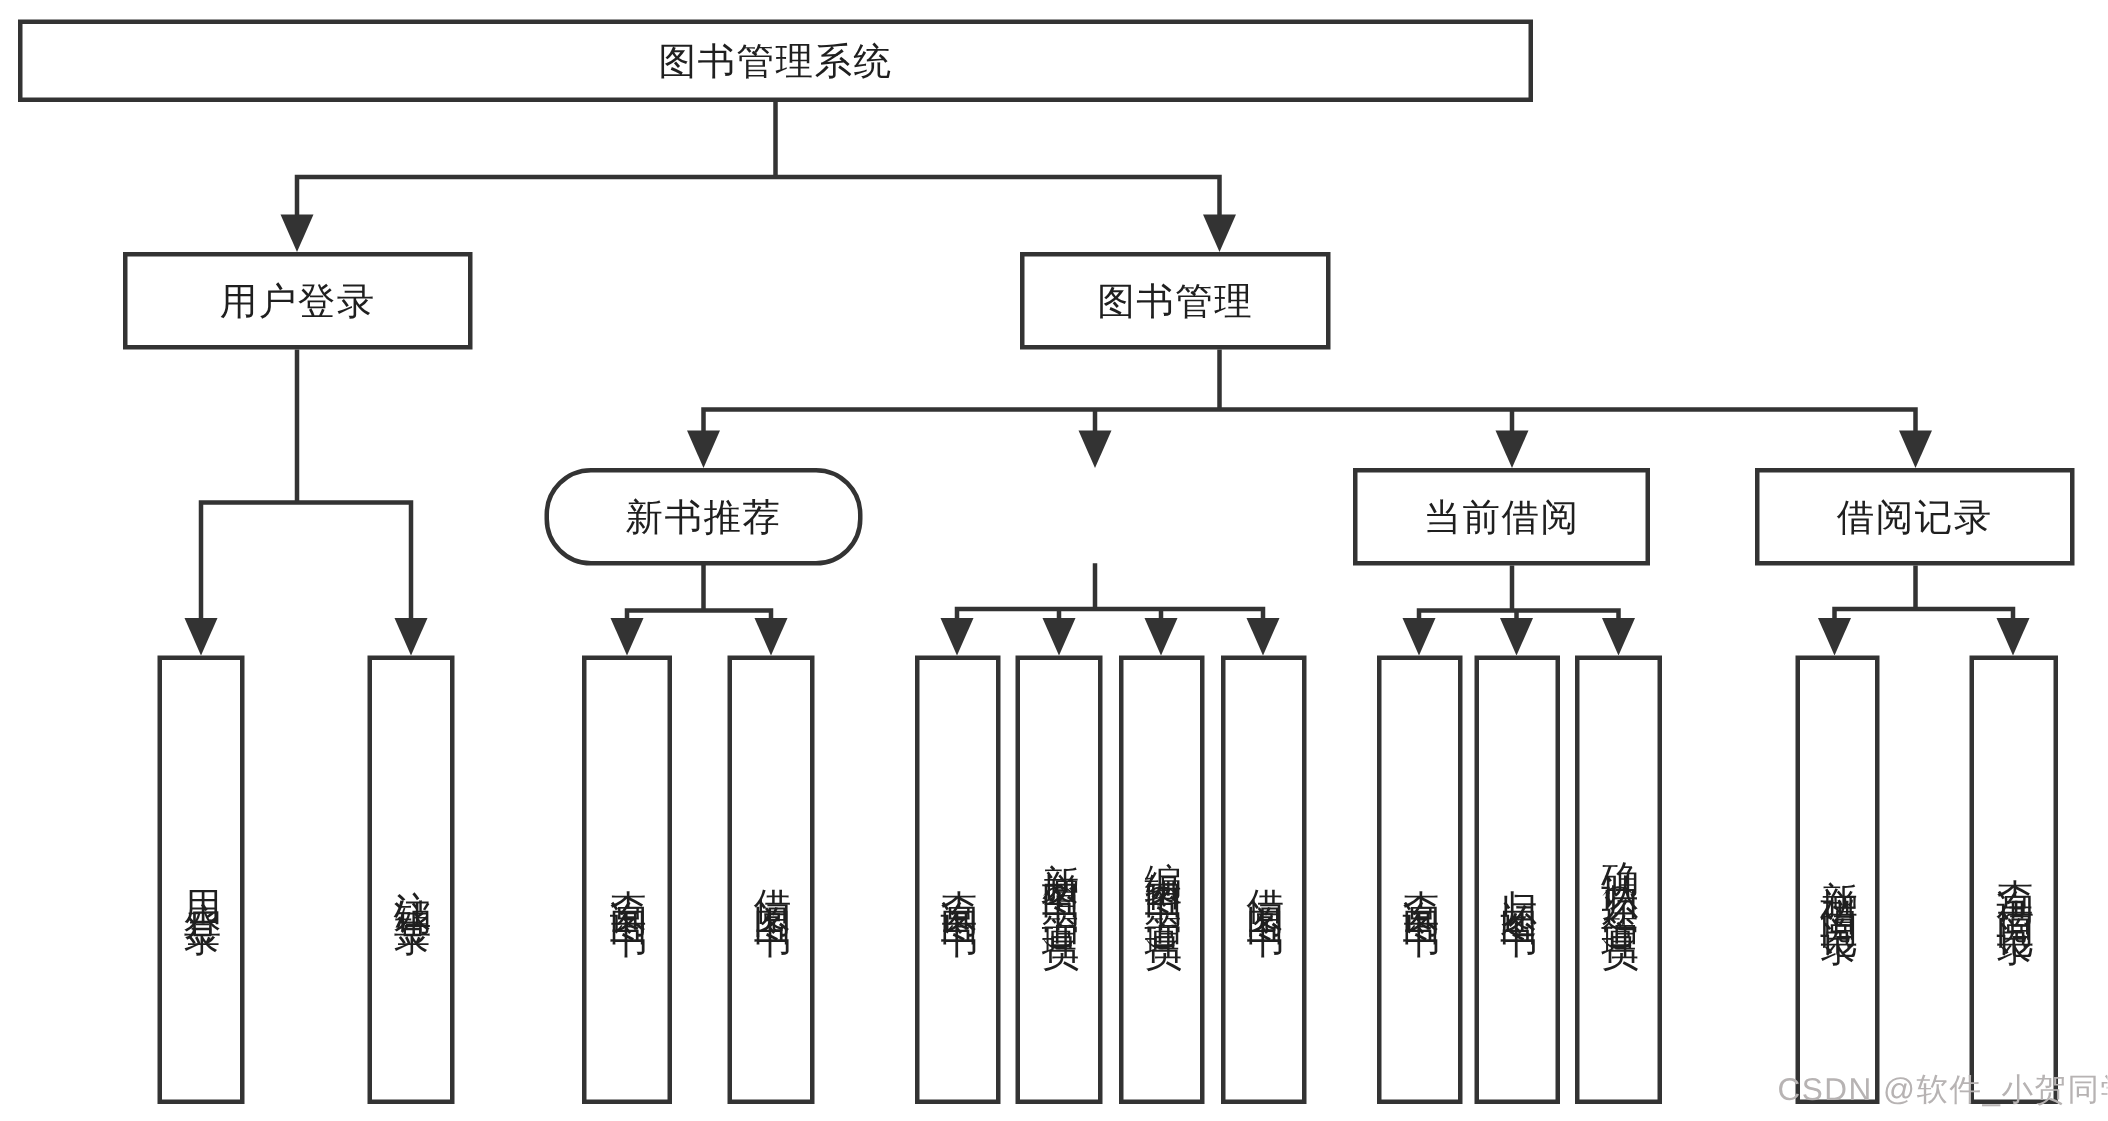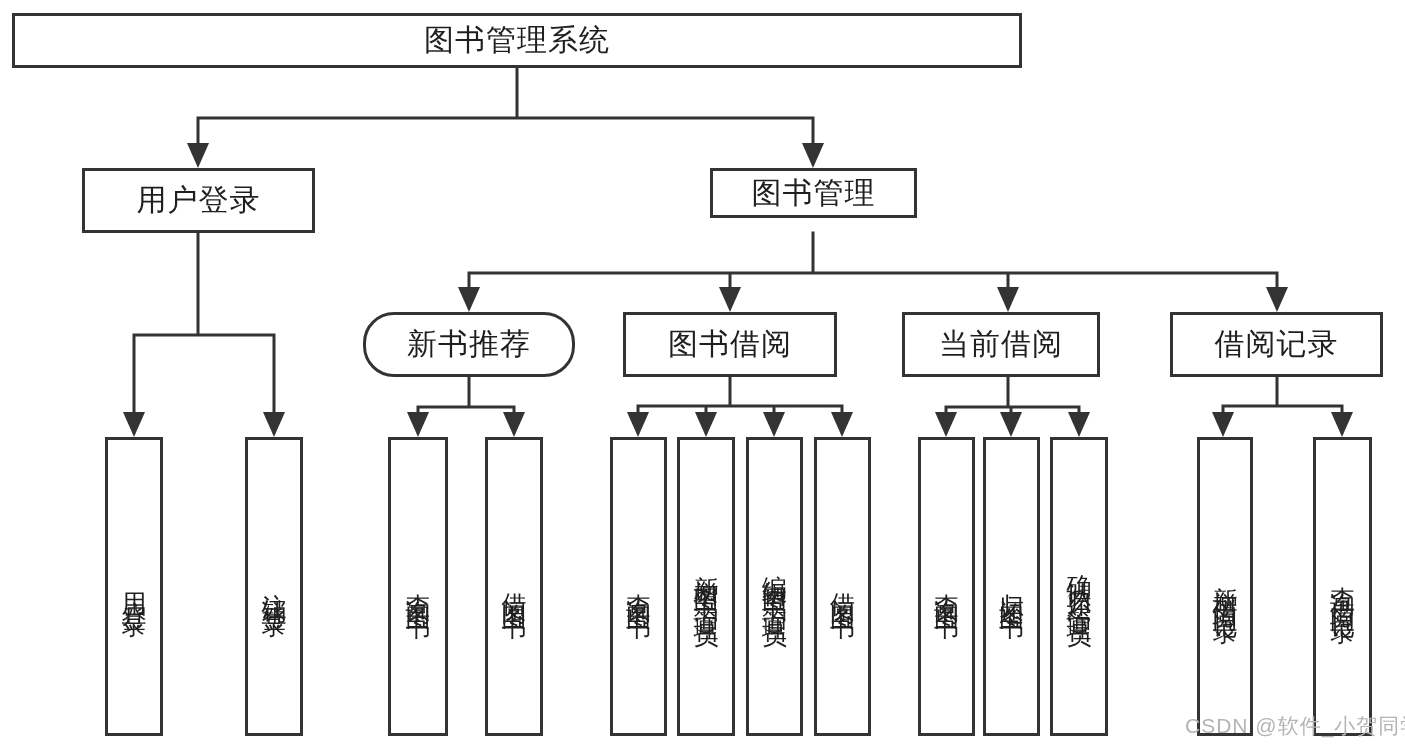--- a/index.html
+++ b/index.html
@@ -26,21 +26,21 @@
     position: absolute; left: 0; top: 0;
     width: 1405px; height: 747px;
     pointer-events: none;
   }
   .hnode {
     position: absolute;
     box-sizing: border-box;
     border: 3px solid var(--line);
     background: var(--box-bg);
     display: flex; align-items: center; justify-content: center;
-    font-size: 30px;
+    font-size: 25px;
     letter-spacing: 1px;
     white-space: nowrap;
   }
   .vnode {
     position: absolute;
     box-sizing: border-box;
     border: 3px solid var(--line);
     background: var(--box-bg);
     display: flex; align-items: center; justify-content: center;
     writing-mode: vertical-lr;
@@ -87,29 +87,26 @@
       <polygon points="1331,412 1353,412 1342,437" fill="var(--line)"></polygon>
     </svg>
 
   <div class="hnode" style="left:12px; top:13px; width:1010px; height:55px;">
     <span>图书管理系统</span>
   </div>
 
   <div class="hnode" style="left:82px; top:168px; width:233px; height:65px;">
     <span>用户登录</span>
   </div>
-  <div class="hnode" style="left:710px; top:168px; width:207px; height:50px;font-family:Liberation Mono, monospace;">
+  <div class="hnode" style="left:680px; top:168px; width:207px; height:65px;font-family:Liberation Mono, monospace;">
     <span>图书管理</span>
   </div>
 
   <div class="hnode" style="left:363px; top:312px; width:212px; height:65px;border-radius:31px;">
     <span>新书推荐</span>
-  </div>
-  <div class="hnode" style="left:623px; top:312px; width:214px; height:65px;">
-    <span>图书借阅</span>
   </div>
   <div class="hnode" style="left:902px; top:312px; width:198px; height:65px;">
     <span>当前借阅</span>
   </div>
   <div class="hnode" style="left:1170px; top:312px; width:213px; height:65px;">
     <span>借阅记录</span>
   </div>
 
   <div class="vnode" style="left:105px; top:437px; width:58px; height:299px;">
     <span>用户登录</span>

